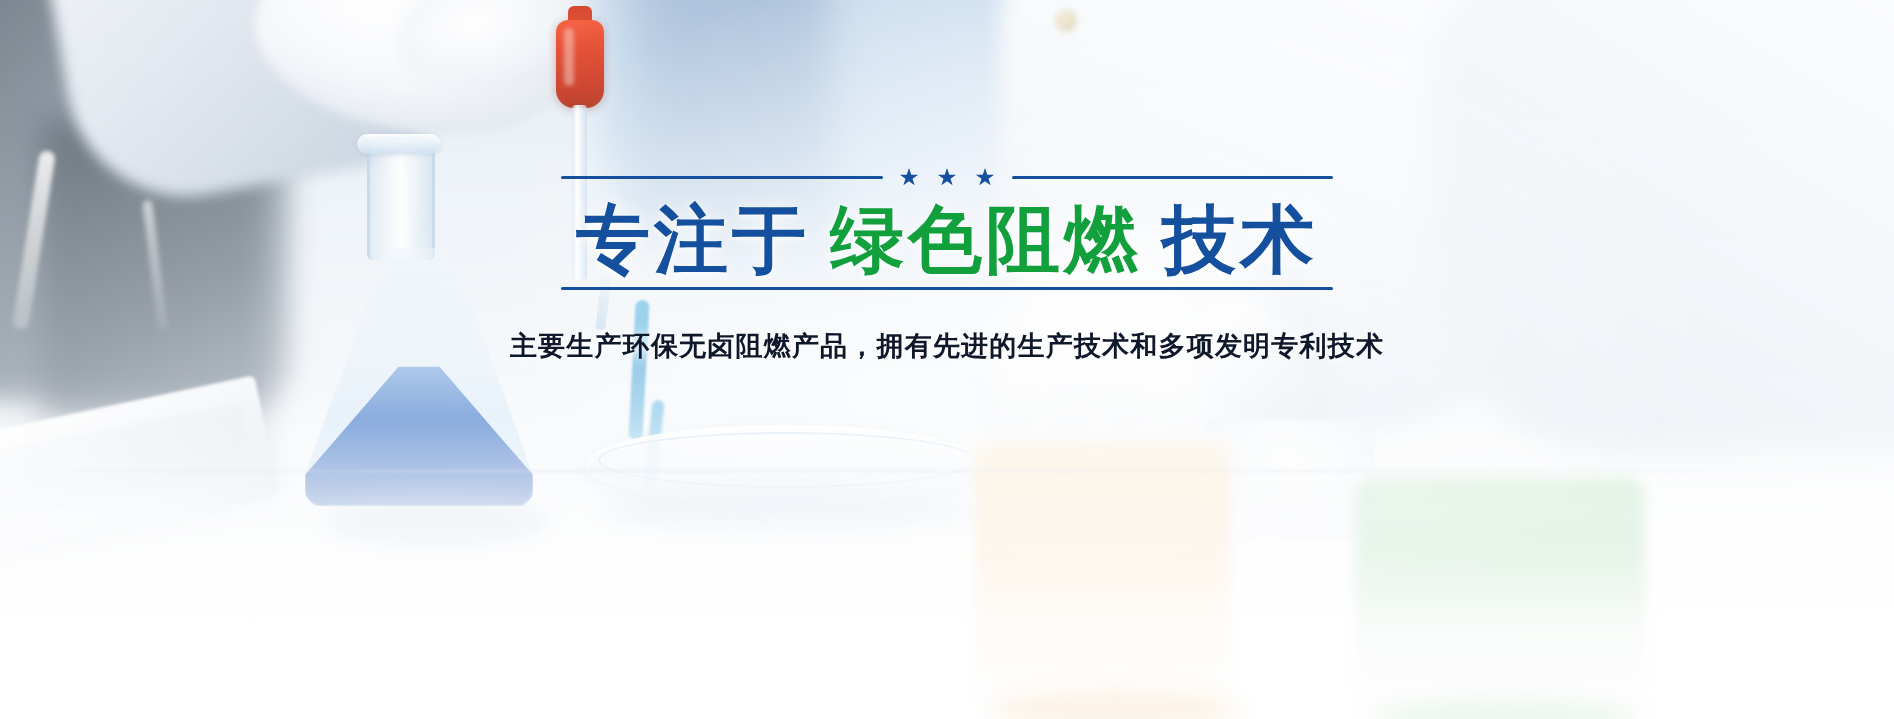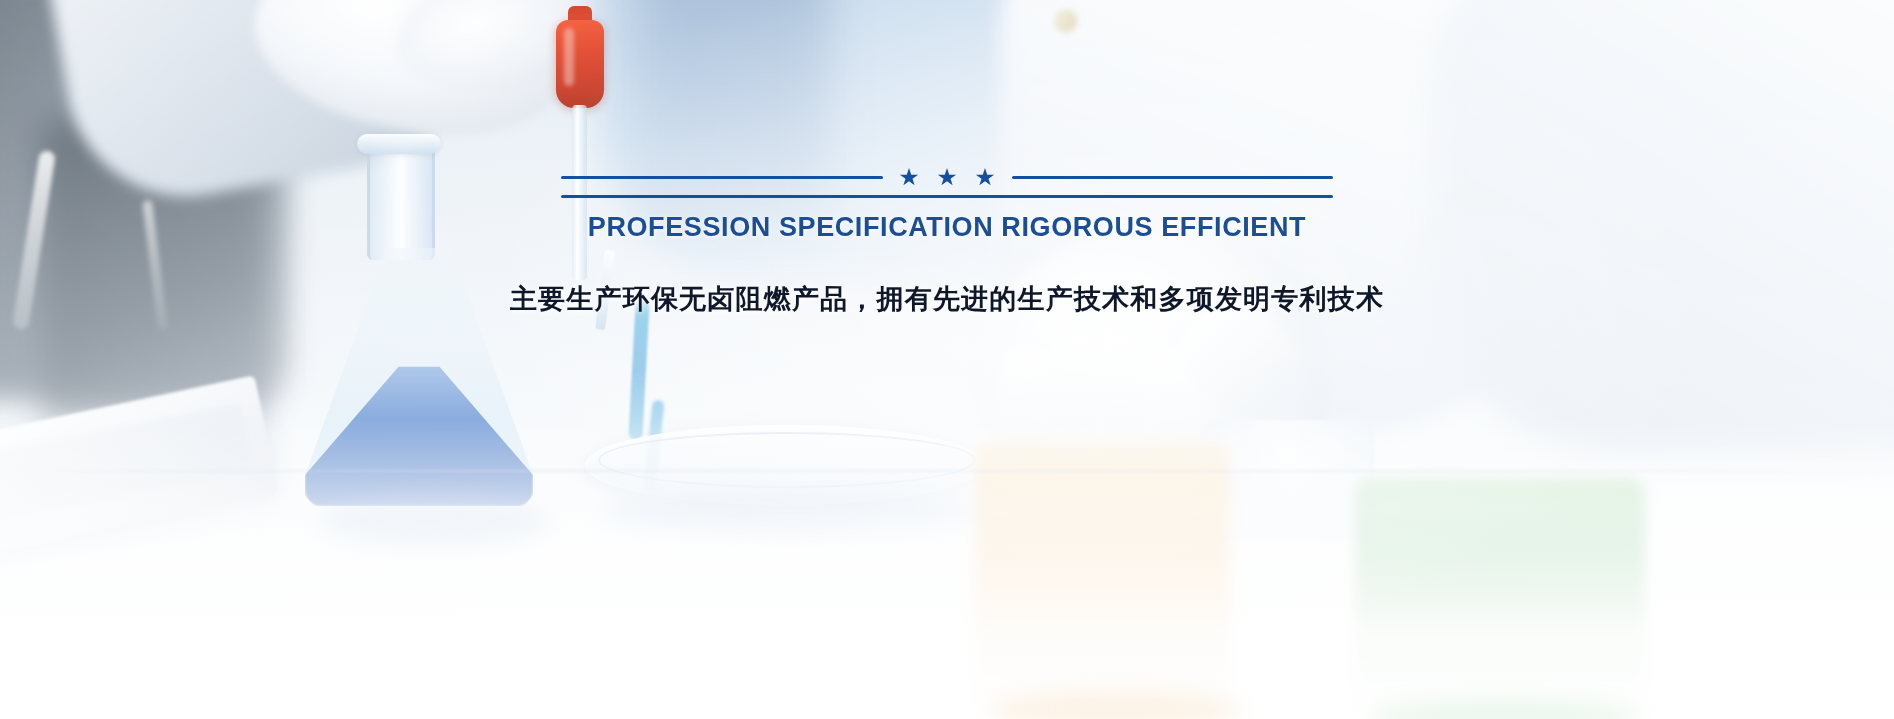--- a/index.html
+++ b/index.html
@@ -386,21 +386,23 @@
     <div class="rule-row">
       <span class="rule"></span>
       <span class="stars">
         <span class="star"></span>
         <span class="star"></span>
         <span class="star"></span>
       </span>
       <span class="rule"></span>
     </div>
 
+    <div class="headline">
+      <span class="hl-blue">专注于</span><span class="hl-sp"></span><span class="hl-green">绿色阻燃</span><span class="hl-sp"></span><span class="hl-blue">技术</span>
+    </div>
 
     <div class="underline"></div>
 
-    <div class="subtitle">PROFESSION SPECIFICATION RIGOROUS EFFICIENT</div>
 
     <div class="tagline">主要生产环保无卤阻燃产品，拥有先进的生产技术和多项发明专利技术</div>
 
   </div>
 </div>
 
 </body></html>

